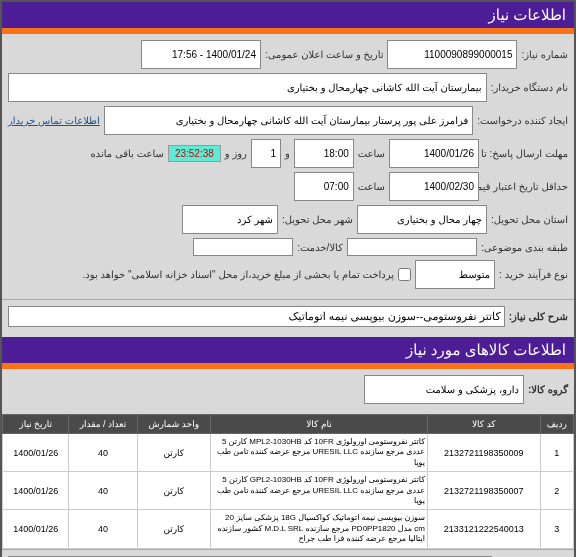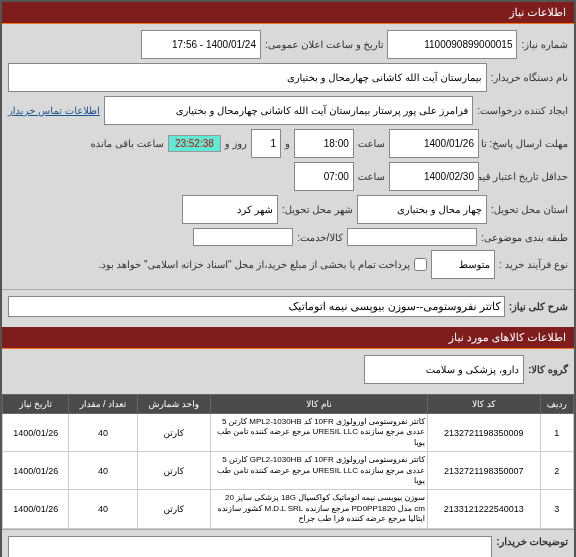--- a/index.html
+++ b/index.html
@@ -1,18 +1,18 @@
 <!DOCTYPE html>
 <html dir="rtl" lang="fa"><head>
 <meta charset="utf-8">
 <style>
 * { box-sizing: border-box; margin: 0; padding: 0; }
 body { font-family: Tahoma, Arial, sans-serif; font-size: 11px; background: #fff; direction: rtl; width: 576px; }
 .main { border: 2px solid #555; }
-.section-header { background: #7f1d1d; color: #fff; padding: 4px 8px; font-size: 11px; border-bottom: 1px solid #f97316; }
+.section-header { background: #4c1d95; color: #fff; padding: 4px 8px; font-size: 15px; border-bottom: 6px solid #f97316; }
 .panel { background: #d9d9d9; padding: 6px; }
 .row { display: flex; align-items: center; margin-bottom: 4px; gap: 4px; }
 .label { font-size: 10px; color: #333; white-space: nowrap; }
 .field { background: #fff; border: 1px solid #888; padding: 8px 4px; font-size: 10px; min-height: 18px; display: inline-flex; align-items: center; }
 .field-wide { flex: 1; min-width: 0; }
 .link { color: #1a5490; text-decoration: underline; cursor: pointer; font-size: 10px; }
 .timer { background: #5eead4; border: 1px solid #999; padding: 2px 6px; color: #c00; font-size: 10px; }
 .wide-input { width: 100%; background: #fff; border: 1px solid #888; padding: 3px; font-size: 11px; min-height: 20px; }
 table { width: 100%; border-collapse: collapse; font-size: 9px; }
 th { background: #4a4a4a; color: #fff; padding: 4px 2px; border: 1px solid #666; font-weight: normal; text-align: center; }
@@ -75,21 +75,21 @@
 
     <div class="row">
       <span class="label">طبقه بندی موضوعی:</span>
       <span class="empty-field" style="max-width:130px"></span>
       <span class="label">کالا/خدمت:</span>
       <span class="empty-field" style="max-width:100px"></span>
     </div>
 
     <div class="row">
       <span class="label">نوع فرآیند خرید :</span>
-      <span class="field" style="width:64px">متوسط</span>
+      <span class="field" style="width:80px">متوسط</span>
       <input type="checkbox" style="">
       <span class="label">پرداخت تمام یا بخشی از مبلغ خرید،از محل "اسناد خزانه اسلامی" خواهد بود.</span>
     </div>
   </div>
 
   <div class="panel" style="border-top:1px solid #aaa">
     <div class="row">
       <span class="label" style="font-weight:bold">شرح کلی نیاز:</span>
       <span class="wide-input">کاتتر نفروستومی--سوزن بیوپسی نیمه اتوماتیک</span>
     </div>

